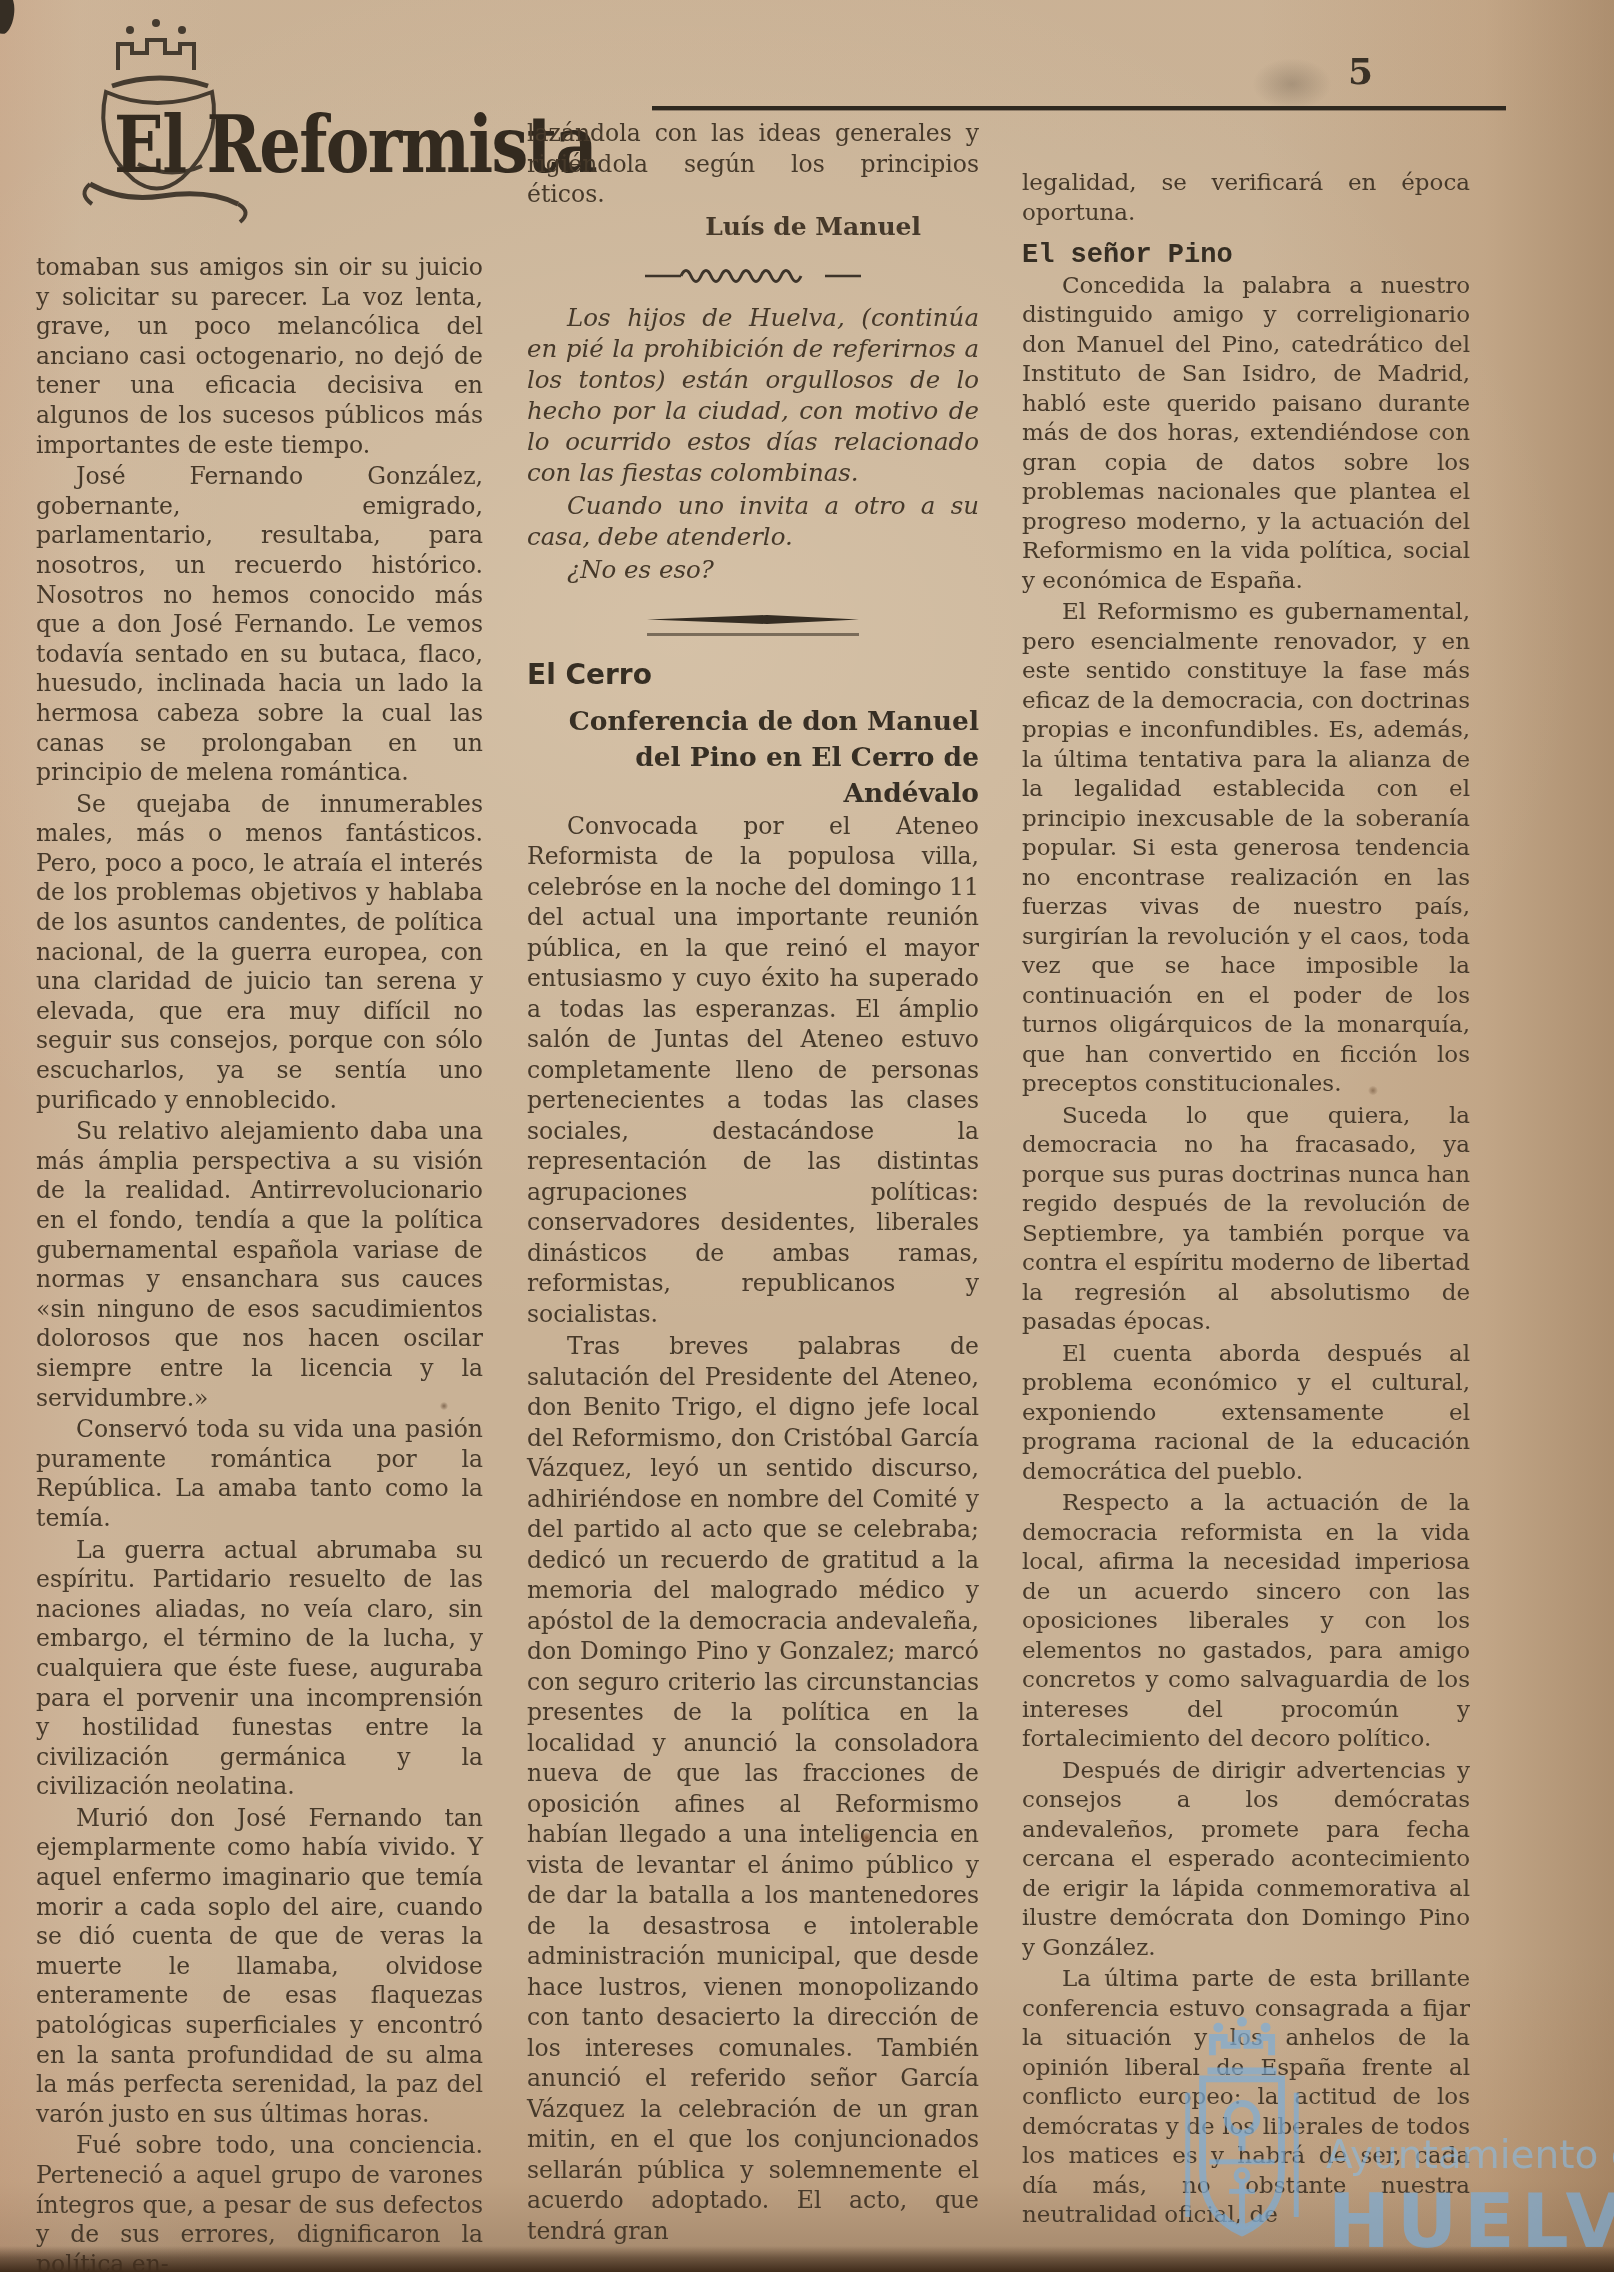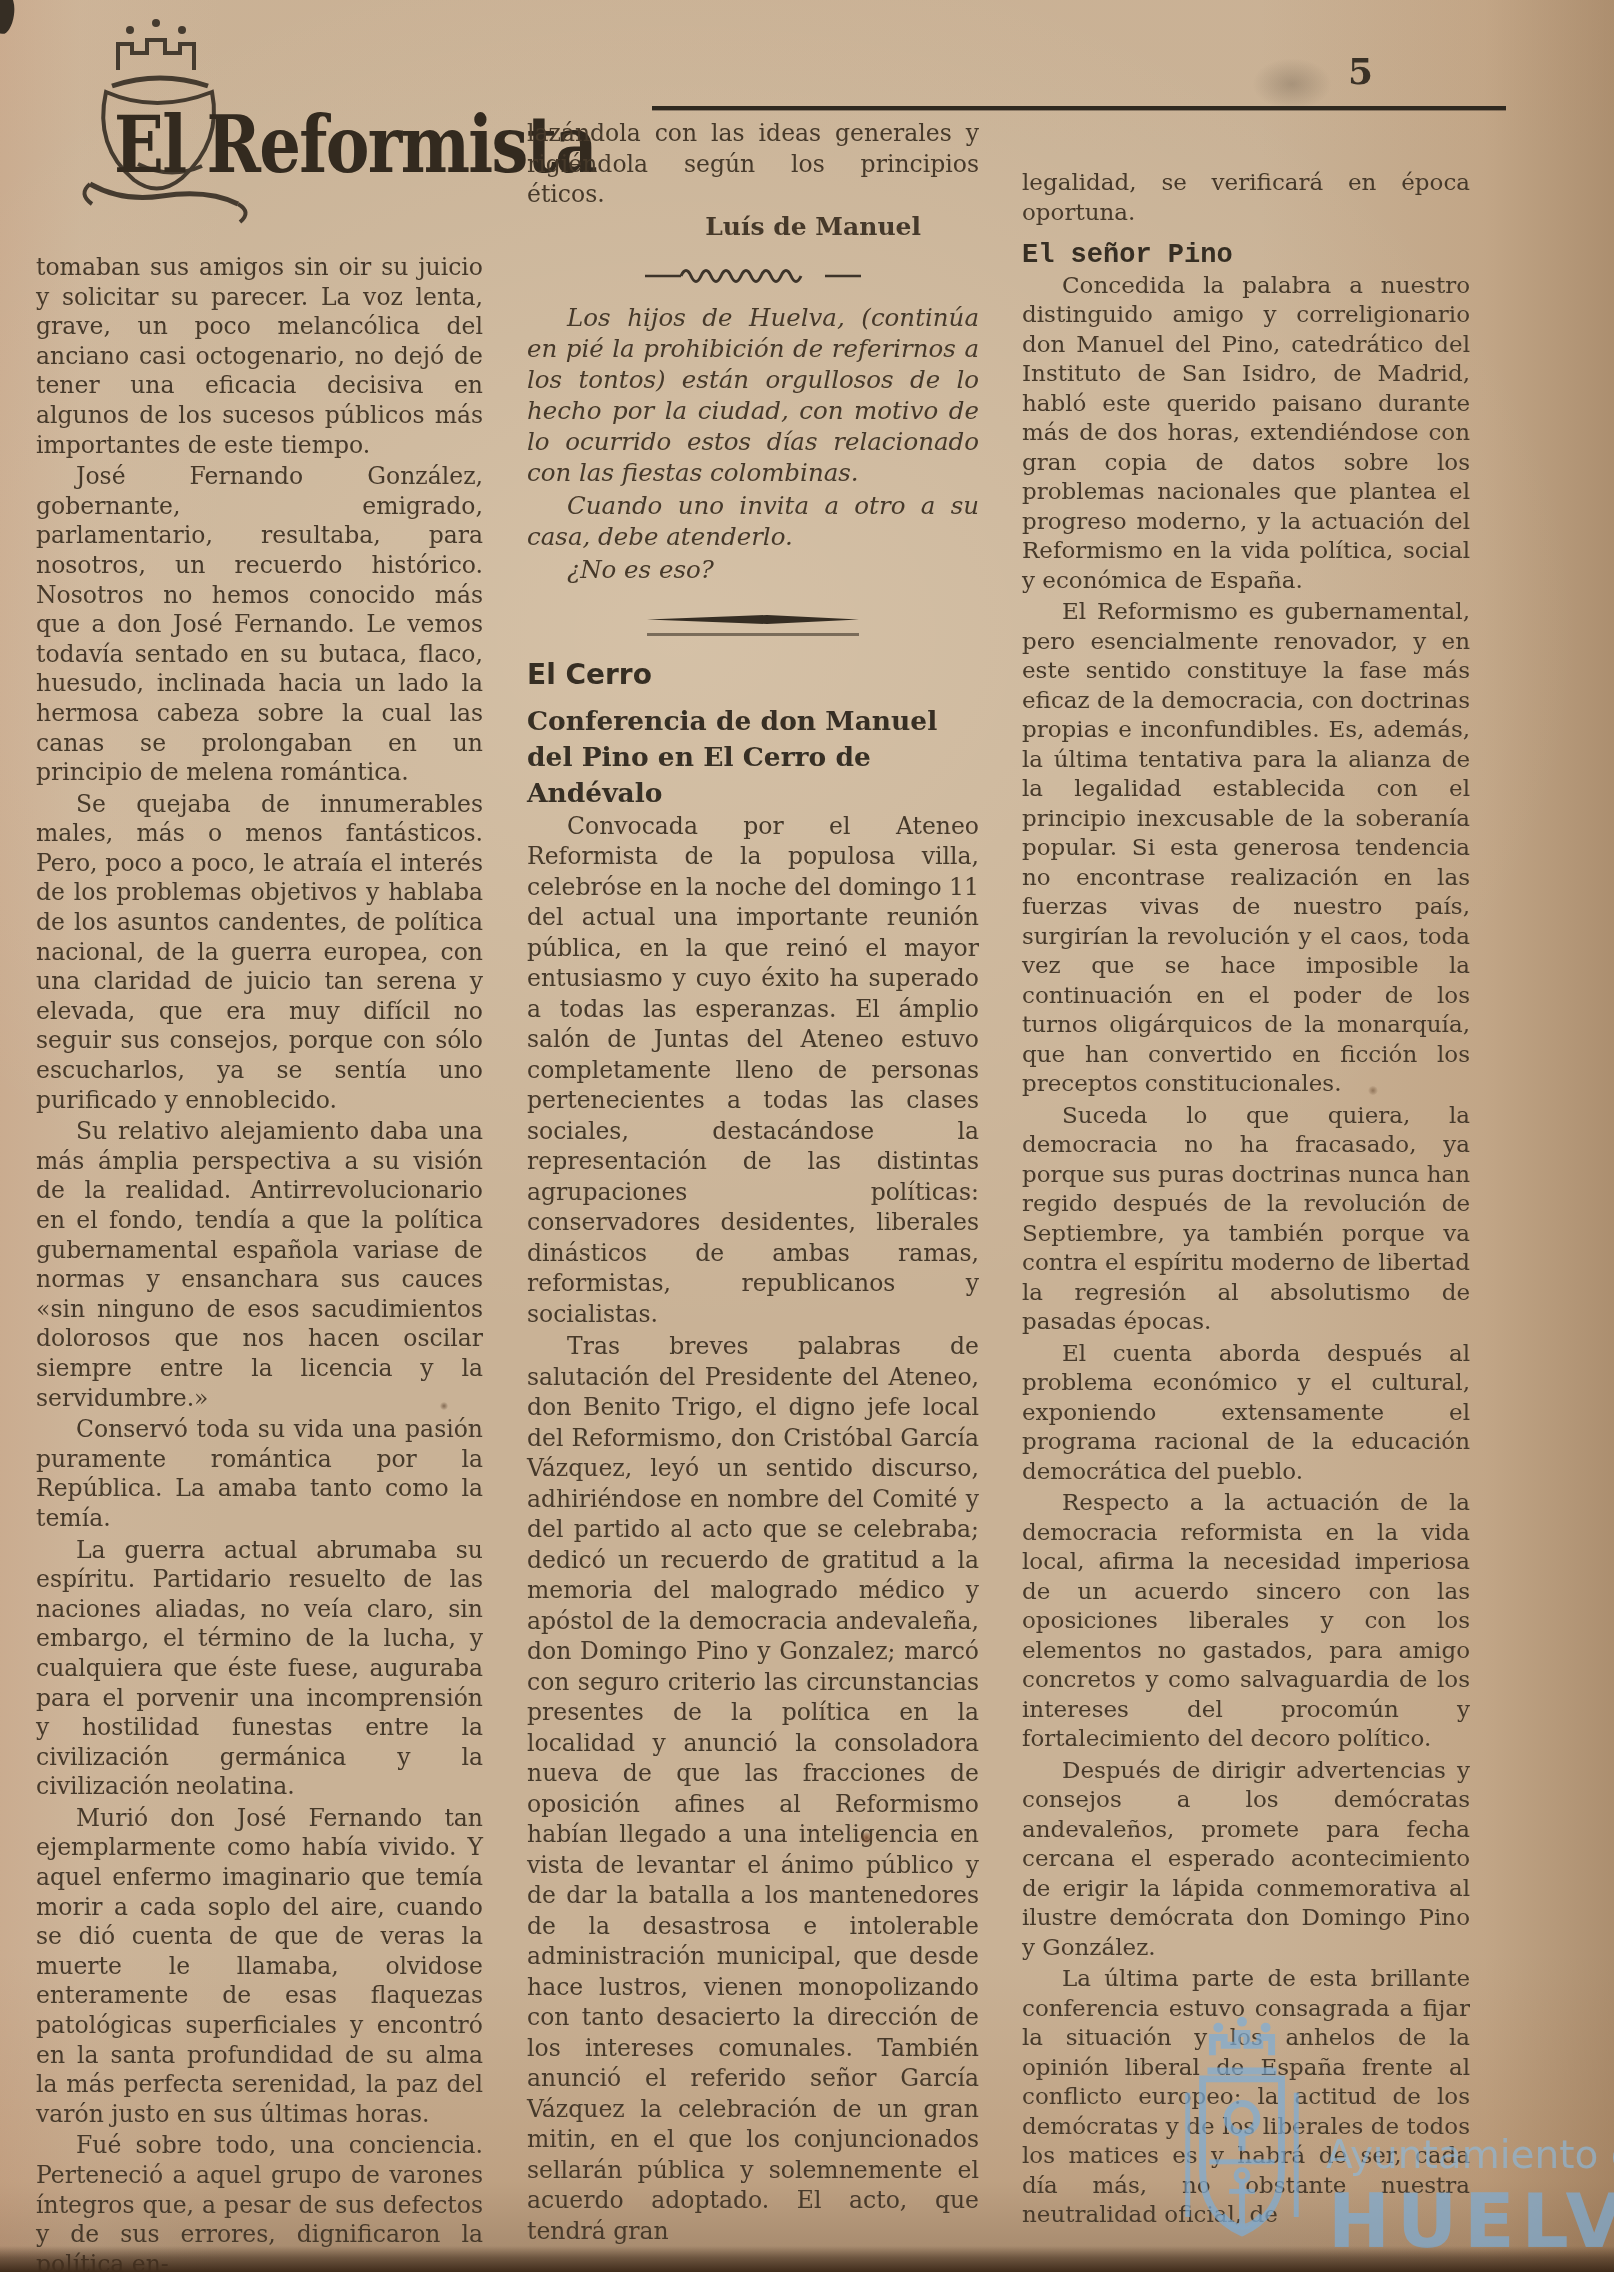--- a/index.html
+++ b/index.html
@@ -31,21 +31,21 @@
   .byline{margin-top:8px;padding-right:58px;text-align:right;font-weight:bold;font-size:25px;text-indent:0;}
   .divider-wrap{text-align:center;}
   .squiggle{margin:24px auto 0;display:block;}
   .diamond{margin:30px auto 0;display:block;}
   .note-block{margin-top:16px;font-style:italic;font-size:24.5px;line-height:31px;}
   .section-title{margin-top:18px;text-align:center;font-family:"DejaVu Sans",sans-serif;
     font-weight:bold;font-size:54px;letter-spacing:1px;color:#352d22;text-indent:0;}
   .section-underline{width:212px;height:3px;margin:8px auto 0;background:#4a3f31;opacity:.65;}
   .place-head{margin-top:24px;font-family:"DejaVu Sans",sans-serif;font-weight:bold;
     font-size:28px;color:#362e23;text-indent:0;text-align:left;}
-  .conf-head{margin-top:12px;text-align:left;font-weight:bold;font-size:26.5px;line-height:36px;
+  .conf-head{margin-top:12px;text-align:right;font-weight:bold;font-size:26.5px;line-height:36px;
     color:#372f24;text-indent:0;}
   .sub-head{margin-top:14px;font-family:Liberation Mono, monospace;font-weight:bold;
     font-size:27px;color:#362e23;text-indent:0;text-align:left;}
   .col p + p{margin-top:2px;}
   .body-start{margin-top:16px;}
   
   .corner-mark{position:absolute;left:-4px;top:-6px;width:18px;height:40px;background:rgba(28,23,18,.85);
     border-radius:0 60% 60% 40%;transform:rotate(8deg);}
   .speck-a{position:absolute;left:860px;top:1832px;width:13px;height:12px;border-radius:50%;
     background:radial-gradient(circle, rgba(110,55,25,.75), rgba(110,55,25,0) 72%);}

